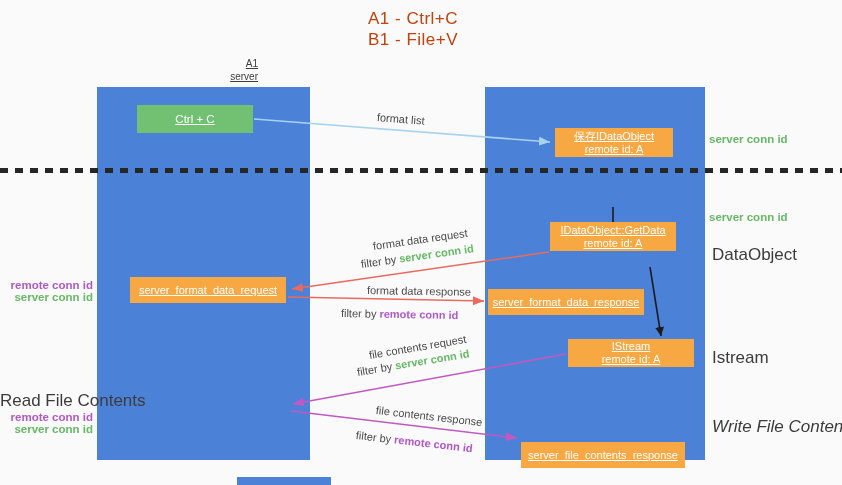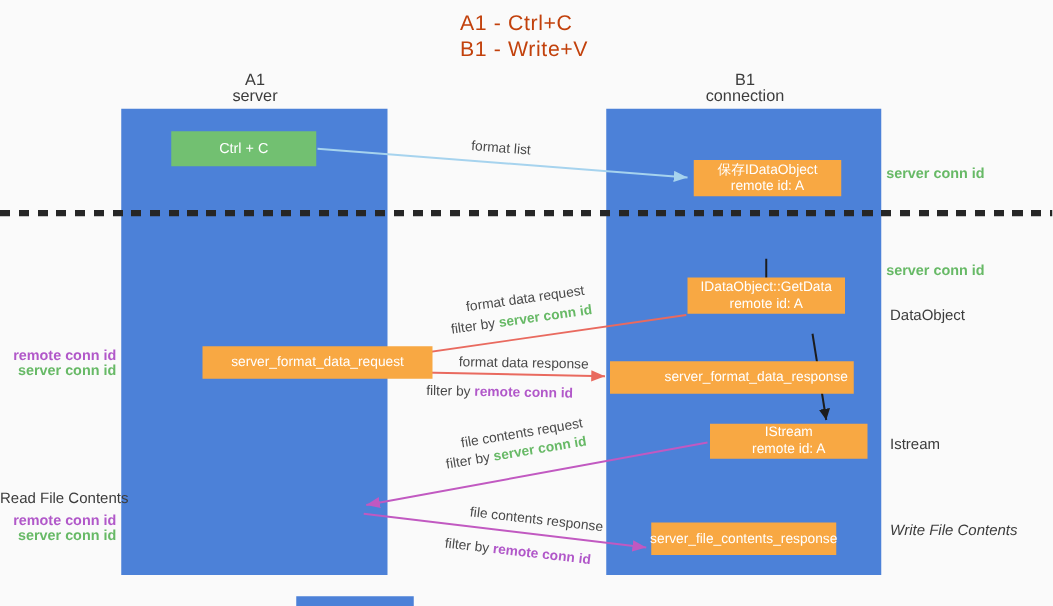--- a/index.html
+++ b/index.html
@@ -2,55 +2,51 @@
 <html><head>
 <meta charset="utf-8">
 <style>
   html,body{margin:0;padding:0;}
   body{background:#fafafa;}
   .canvas{position:relative;width:842px;height:485px;background:#fafafa;
     font-family:"Liberation Sans",sans-serif;overflow:hidden;}
   .title{position:absolute;left:368px;top:8px;font-size:17px;color:#c2410c;
     line-height:21px;letter-spacing:0.5px;}
   .col{position:absolute;background:#4c81d8;}
-  .col-header{position:absolute;font-size:13px;color:#3c3c3c;text-align:center;line-height:13px;}
+  .col-header{position:absolute;font-size:10px;color:#3c3c3c;text-align:right;line-height:13px;text-decoration:underline;}
   .dotted{position:absolute;left:0;top:168px;width:842px;height:5px;
     background:repeating-linear-gradient(to right,#262626 0 8px,transparent 8px 15px);}
   .node{position:absolute;display:flex;align-items:center;justify-content:center;
-    color:#fff;text-align:right;font-size:11.5px;}
+    color:#fff;text-align:right;font-size:11.5px;text-decoration:underline;}
   .node.green{background:#72c071;}
   .node.orange{background:#f8a843;}
   .node.two-line{flex-direction:column;font-size:11px;line-height:13px;}
   .lbl{position:absolute;font-size:11px;color:#4a4a4a;white-space:nowrap;transform-origin:left center;}
-  .lbl.dark{color:#3c3c3c;font-size:12px;}
+  .lbl.dark{color:#3c3c3c;font-size:17px;}
   .green-id{color:#67b966;font-weight:bold;}
   .purple-id{color:#b158c9;font-weight:bold;}
   .side-green{position:absolute;font-size:11.5px;font-weight:bold;color:#67b966;white-space:nowrap;}
   .side-purple{position:absolute;font-size:11.5px;font-weight:bold;color:#b158c9;white-space:nowrap;}
   .left-block{position:absolute;text-align:right;white-space:nowrap;}
   svg.arrows{position:absolute;left:0;top:0;pointer-events:none;}
   .bottom-bar{position:absolute;left:237px;top:477px;width:94px;height:8px;background:#4c81d8;}
 </style>
 </head>
 <body>
 
 <div class="canvas">
 
   <div class="title">
     <div>A1 - Ctrl+C</div>
-    <div>B1 - Write+V</div>
+    <div>B1 - File+V</div>
   </div>
 
   <div class="col-header" style="left:150px;top:57px;width:108px;">
     <div>A1</div>
     <div>server</div>
-  </div>
-  <div class="col-header" style="left:541px;top:57px;width:110px;">
-    <div>B1</div>
-    <div>connection</div>
   </div>
 
   <div class="col" style="left:97px;top:87px;width:213px;height:373px;"></div>
   <div class="col" style="left:485px;top:87px;width:220px;height:373px;"></div>
 
   <svg class="arrows" width="842" height="485">
     <defs>
       <marker id="ah-blue" markerUnits="userSpaceOnUse" markerWidth="12" markerHeight="10" refX="11" refY="4.5" orient="auto">
         <path d="M0,0 L11,4.5 L0,9 Z" fill="#a6d3ee"></path>
       </marker>
@@ -83,35 +79,35 @@
     <span>保存IDataObject</span>
     <span>remote id: A</span>
   </div>
 
 
   <div class="node orange two-line" style="left:550px;top:222px;width:126px;height:29px;">
     <span>IDataObject::GetData</span>
     <span>remote id: A</span>
   </div>
 
-  <div class="node orange" style="left:130px;top:277px;width:184px;height:26px;font-size:11px;margin-left:32px;">
+  <div class="node orange" style="left:130px;top:277px;width:156px;height:26px;font-size:11px;">
     <span>server_format_data_request</span>
   </div>
 
-  <div class="node orange" style="left:488px;top:289px;width:156px;height:26px;font-size:11px;padding-left:39px;">
+  <div class="node orange" style="left:488px;top:289px;width:156px;height:26px;font-size:11px;">
     <span>server_format_data_response</span>
   </div>
 
   <div class="node orange two-line" style="left:568px;top:339px;width:126px;height:28px;">
     <span>IStream</span>
     <span>remote id: A</span>
   </div>
 
 
-  <div class="node orange" style="left:521px;top:418px;width:148px;height:26px;font-size:11px;">
+  <div class="node orange" style="left:521px;top:442px;width:164px;height:26px;font-size:11px;">
     <span>server_file_contents_response</span>
   </div>
 
   <div class="lbl" style="left:377px;top:111px;transform:rotate(4.5deg);">format list</div>
 
   <div class="lbl" style="left:373px;top:240px;transform:rotate(-8deg);">format data request</div>
   <div class="lbl" style="left:361px;top:258px;transform:rotate(-8deg);">
     <span>filter by </span><span class="green-id">server conn id</span>
   </div>
 

